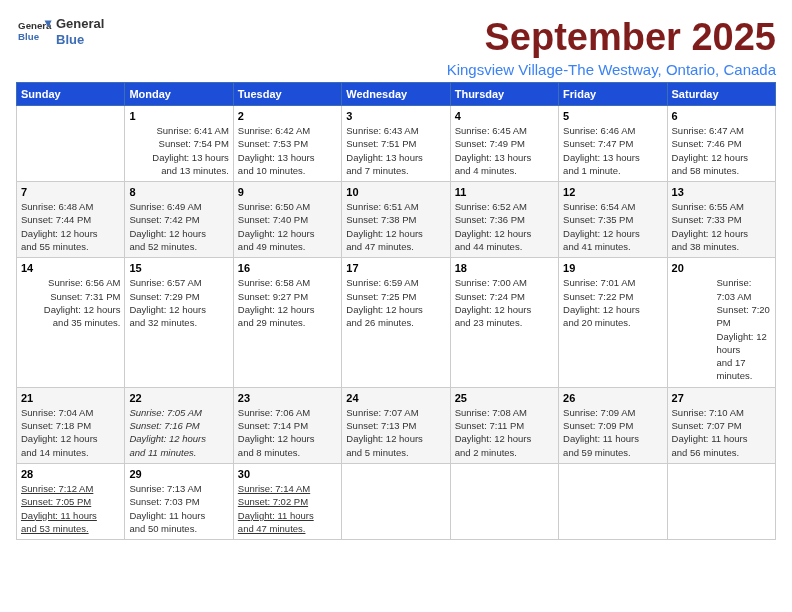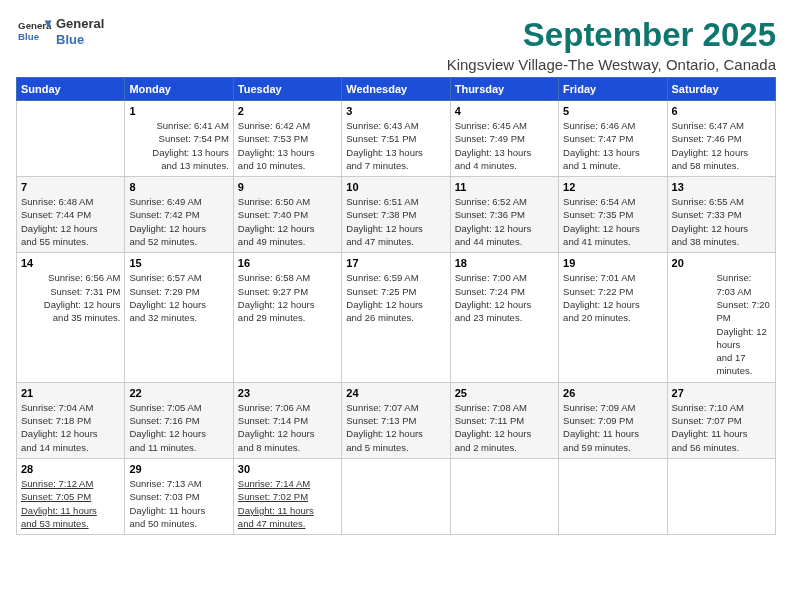--- a/index.html
+++ b/index.html
@@ -28,27 +28,27 @@
       line-height: 1.2;
     }
     .logo-icon {
       width: 36px;
       height: 30px;
     }
     .title-area {
       text-align: right;
     }
     .month-title {
-      font-size: 33px;
+      font-size: 38px;
       font-weight: bold;
-      color: #0f766e;
+      color: #7f1d1d;
     }
     .location-title {
       font-size: 15px;
-      color: #404040;
+      color: #3b82f6;
       margin-top: 2px;
     }
     .calendar {
       width: 100%;
       border-collapse: collapse;
       font-size: 10px;
     }
     .calendar th {
       background: #3d6db5;
       color: #fff;
@@ -273,21 +273,21 @@
       <tr>
         <td>
           <span class="day-number">21</span>
           <div class="day-info" style="white-space: pre-line;">Sunrise: 7:04 AM
 Sunset: 7:18 PM
 Daylight: 12 hours
 and 14 minutes.</div>
         </td>
         <td>
           <span class="day-number">22</span>
-          <div class="day-info" style="white-space: pre-line;">Sunrise: 7:05 AM
+          <div class="day-info" style="white-space: pre-line; font-style: italic;">Sunrise: 7:05 AM
 Sunset: 7:16 PM
 Daylight: 12 hours
 and 11 minutes.</div>
         </td>
         <td>
           <span class="day-number">23</span>
           <div class="day-info" style="white-space: pre-line;">Sunrise: 7:06 AM
 Sunset: 7:14 PM
 Daylight: 12 hours
 and 8 minutes.</div>

